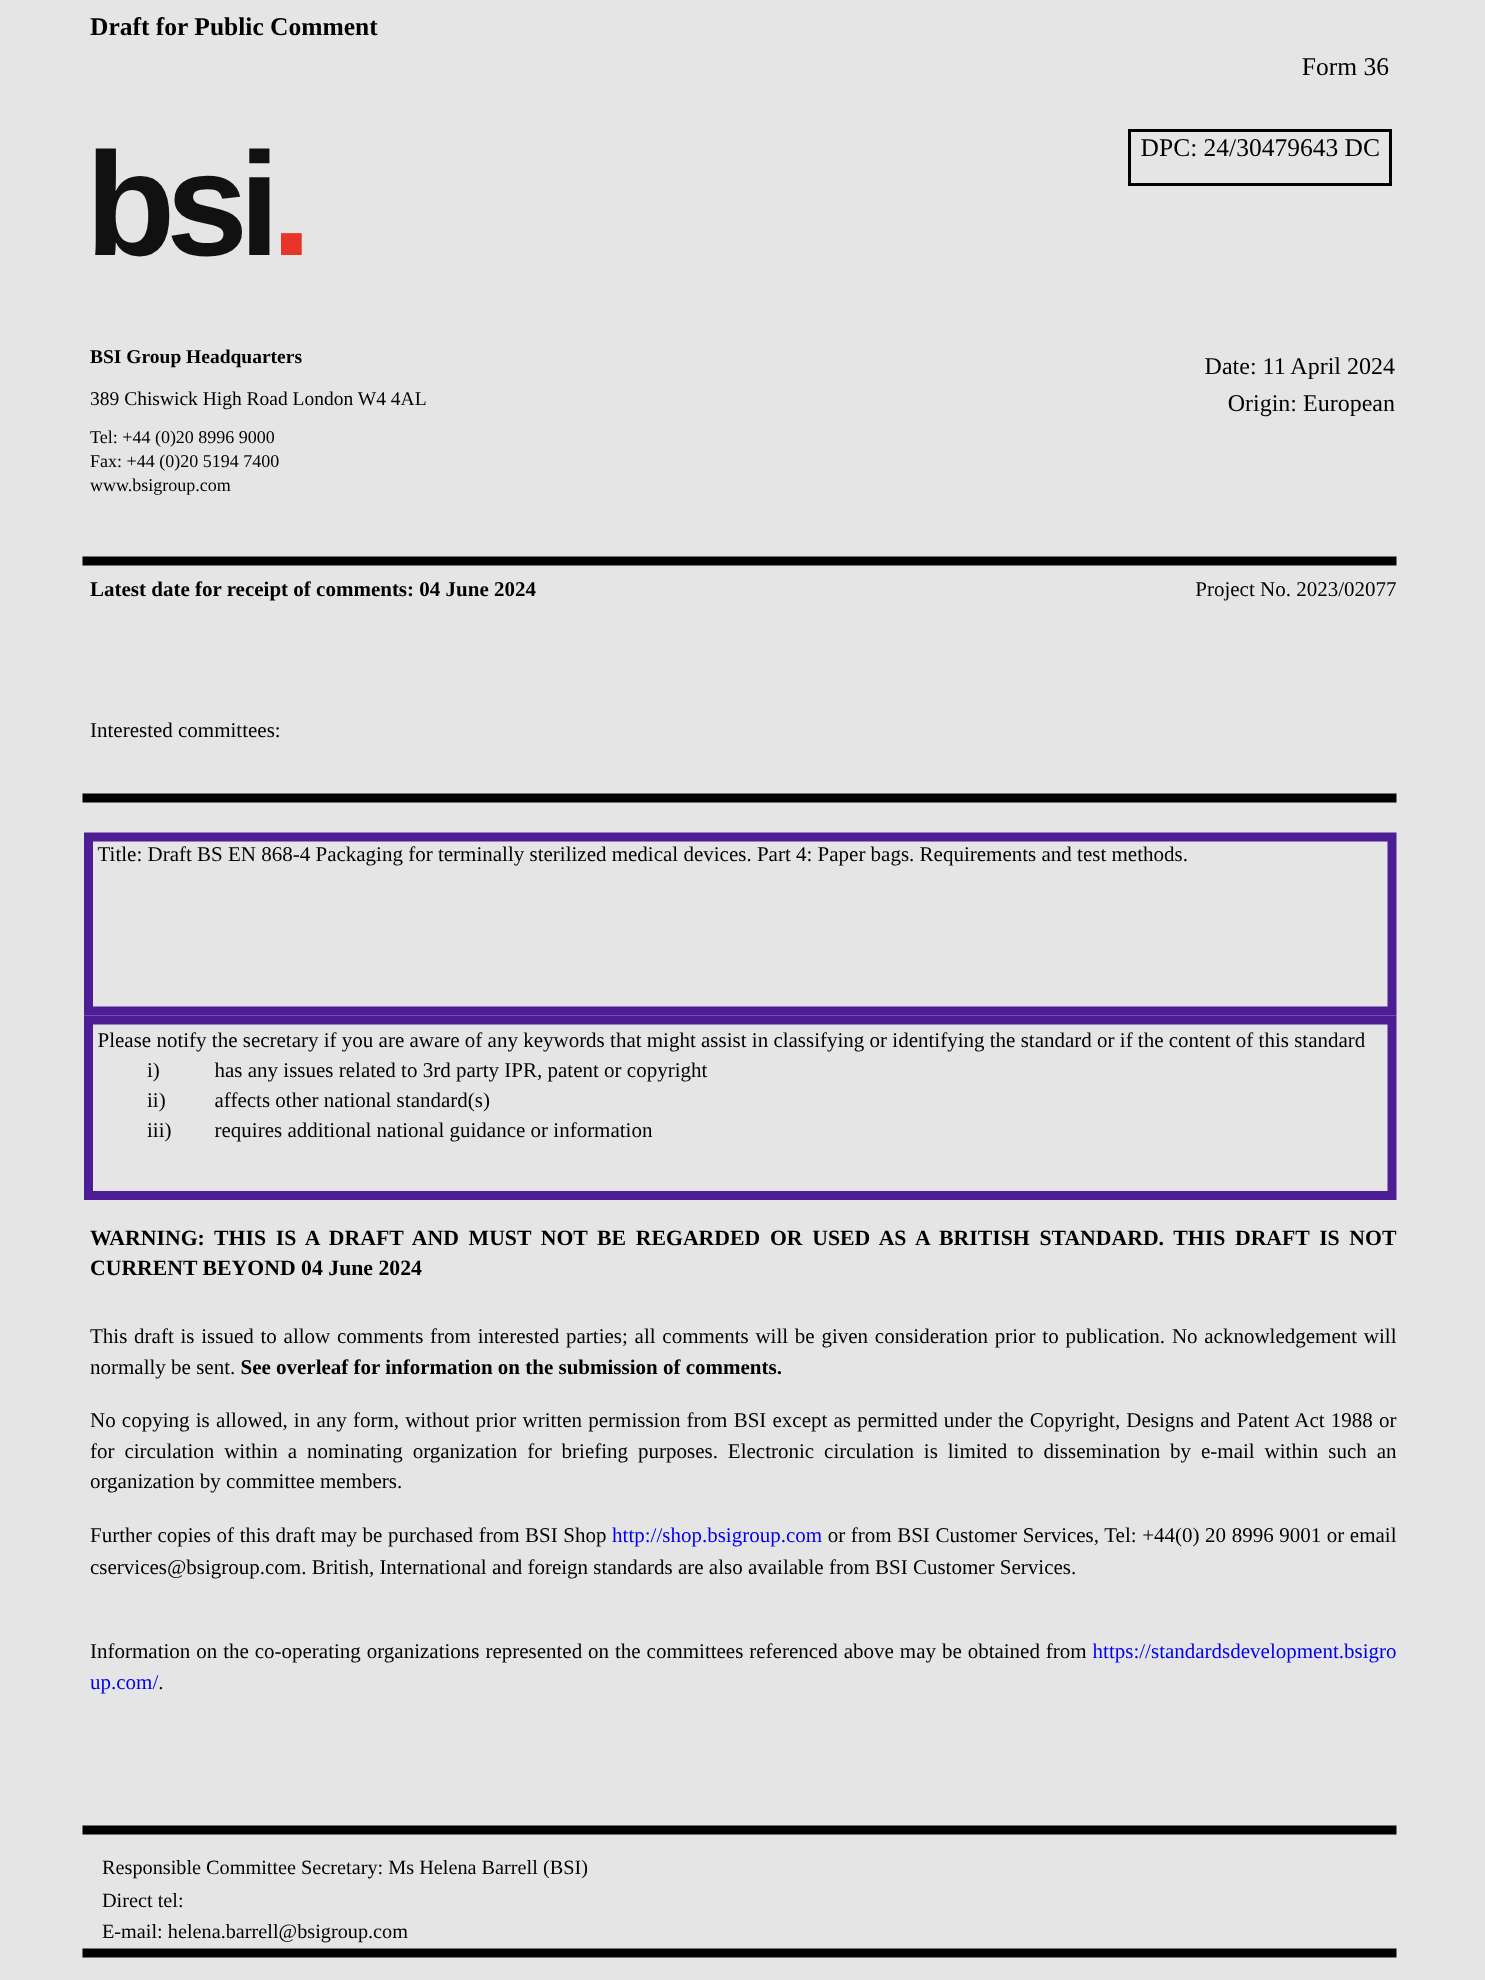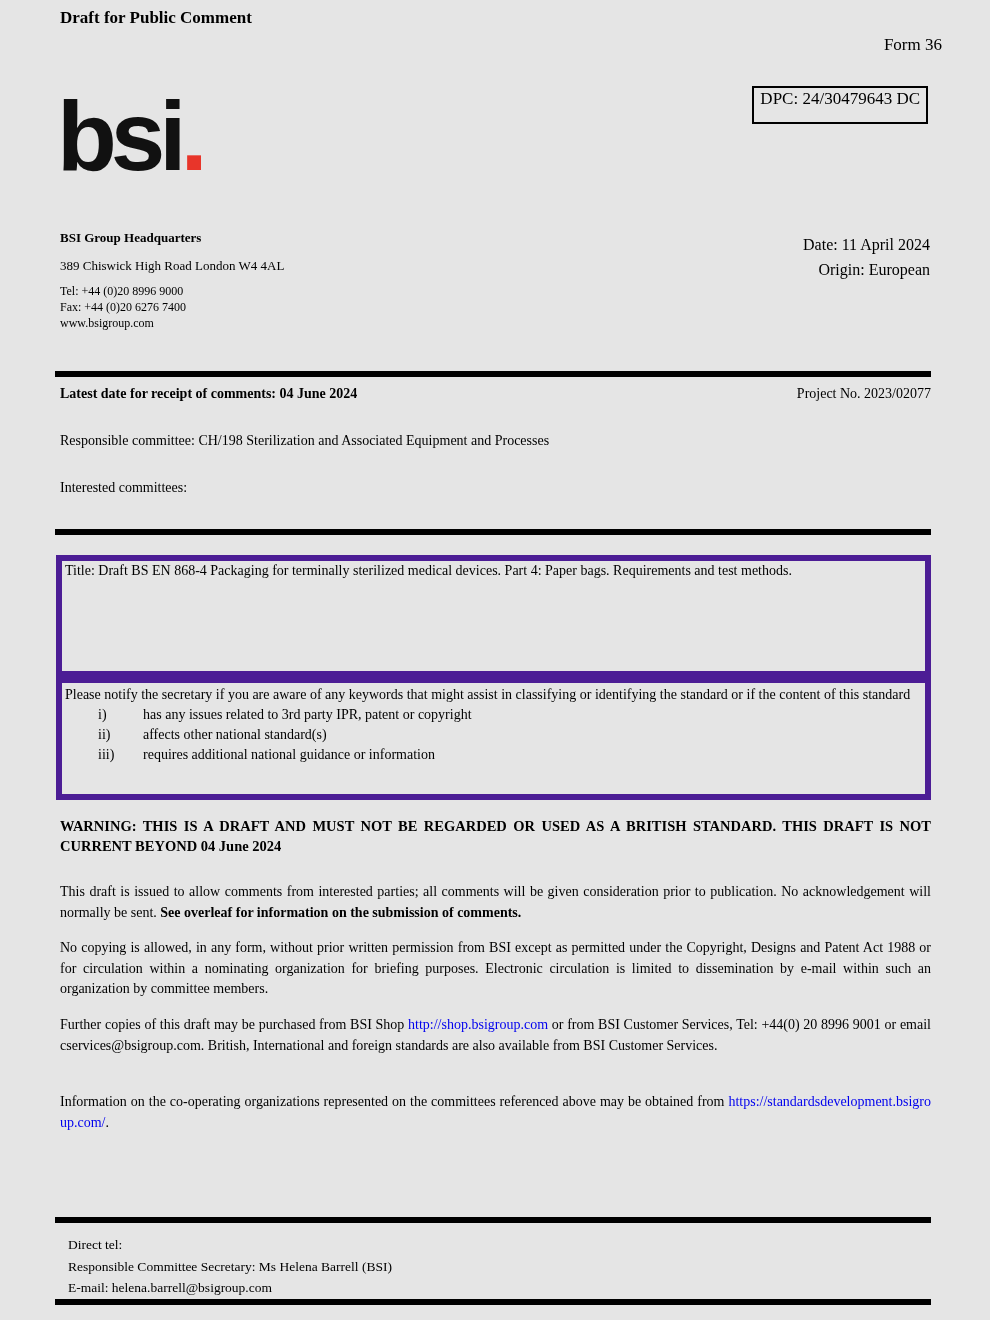--- a/index.html
+++ b/index.html
@@ -6,21 +6,21 @@
   #page{
     position:relative;
     width:990px;height:1320px;
     background:#e5e5e5;
     font-family:"Liberation Serif", serif;
     color:#000000;
     overflow:hidden;
   }
   .abs{position:absolute;}
   #draft-label{left:60px;top:8px;font-size:17px;font-weight:bold;}
-  #form36{right:48px;top:35px;font-size:17px;}
+  #form36{right:64px;top:35px;font-size:17px;}
   #dpc-box{
     right:62px;top:86px;
     border:2px solid #000;
     padding:1px 6px 13px 6px;
     font-size:17px;
   }
   #logo{left:57px;top:86px;font-family:"Liberation Sans", sans-serif;
     font-weight:bold;font-size:98px;line-height:100px;letter-spacing:-6px;color:#111;text-align:center;}
   #logo .dot{color:#e8352a;}
   #address{left:60px;top:230px;font-size:13px;}
@@ -71,37 +71,36 @@
   <div class="abs" id="dpc-box">
     <span>DPC: 24/30479643 DC</span>
   </div>
 
   <div class="abs" id="logo"><span>bsi</span><span class="dot">.</span></div>
 
   <div class="abs" id="address">
     <div class="addr-name">BSI Group Headquarters</div>
     <div class="addr-street">389 Chiswick High Road London W4 4AL</div>
     <div class="addr-small">Tel: +44 (0)20 8996 9000</div>
-    <div class="addr-small">Fax: +44 (0)20 6276 7400</div>
+    <div class="addr-small">Fax: +44 (0)20 5194 7400</div>
     <div class="addr-small">www.bsigroup.com</div>
   </div>
 
   <div class="abs" id="meta-right">
     <div>Date: 11 April 2024</div>
     <div>Origin: European</div>
   </div>
 
   <div class="abs bar" id="bar1"></div>
 
   <div class="abs" id="latest-row">
     <div id="latest-date">Latest date for receipt of comments: 04 June 2024</div>
     <div>Project No. 2023/02077</div>
   </div>
 
-  <div class="abs" id="responsible">Responsible committee: CH/198 Sterilization and Associated Equipment and Processes</div>
 
   <div class="abs" id="interested">Interested committees:</div>
 
   <div class="abs bar" id="bar2"></div>
 
   <div class="abs formbox" id="title-box">
     <span>Title: Draft BS EN 868-4 Packaging for terminally sterilized medical devices. Part 4: Paper bags. Requirements and test methods.</span>
   </div>
 
   <div class="abs formbox" id="keywords-box">
@@ -126,20 +125,20 @@
 
   <div class="abs para" id="p2">No copying is allowed, in any form, without prior written permission from BSI except as permitted under the Copyright, Designs and Patent Act 1988 or for circulation within a nominating organization for briefing purposes. Electronic circulation is limited to dissemination by e-mail within such an organization by committee members.</div>
 
   <div class="abs para" id="p3"><span>Further copies of this draft may be purchased from BSI Shop </span><a href="#" class="doclink">http://shop.bsigroup.com</a><span> or from BSI Customer Services, Tel: +44(0) 20 8996 9001 or email cservices@bsigroup.com. British, International and foreign standards are also available from BSI Customer Services.</span></div>
 
   <div class="abs para" id="p4"><span>Information on the co-operating organizations represented on the committees referenced above may be obtained from </span><a href="#" class="doclink">https://standardsdevelopment.bsigroup.com/</a><span>.</span></div>
 
   <div class="abs bar" id="bar3"></div>
 
   <div class="abs" id="footer">
+    <div>Responsible Committee Secretary: Ms Helena Barrell (BSI)</div>
     <div>Direct tel:</div>
-    <div>Responsible Committee Secretary: Ms Helena Barrell (BSI)</div>
     <div>E-mail: helena.barrell@bsigroup.com</div>
   </div>
 
   <div class="abs bar" id="bar4"></div>
 
 </div>
 
 </body></html>

